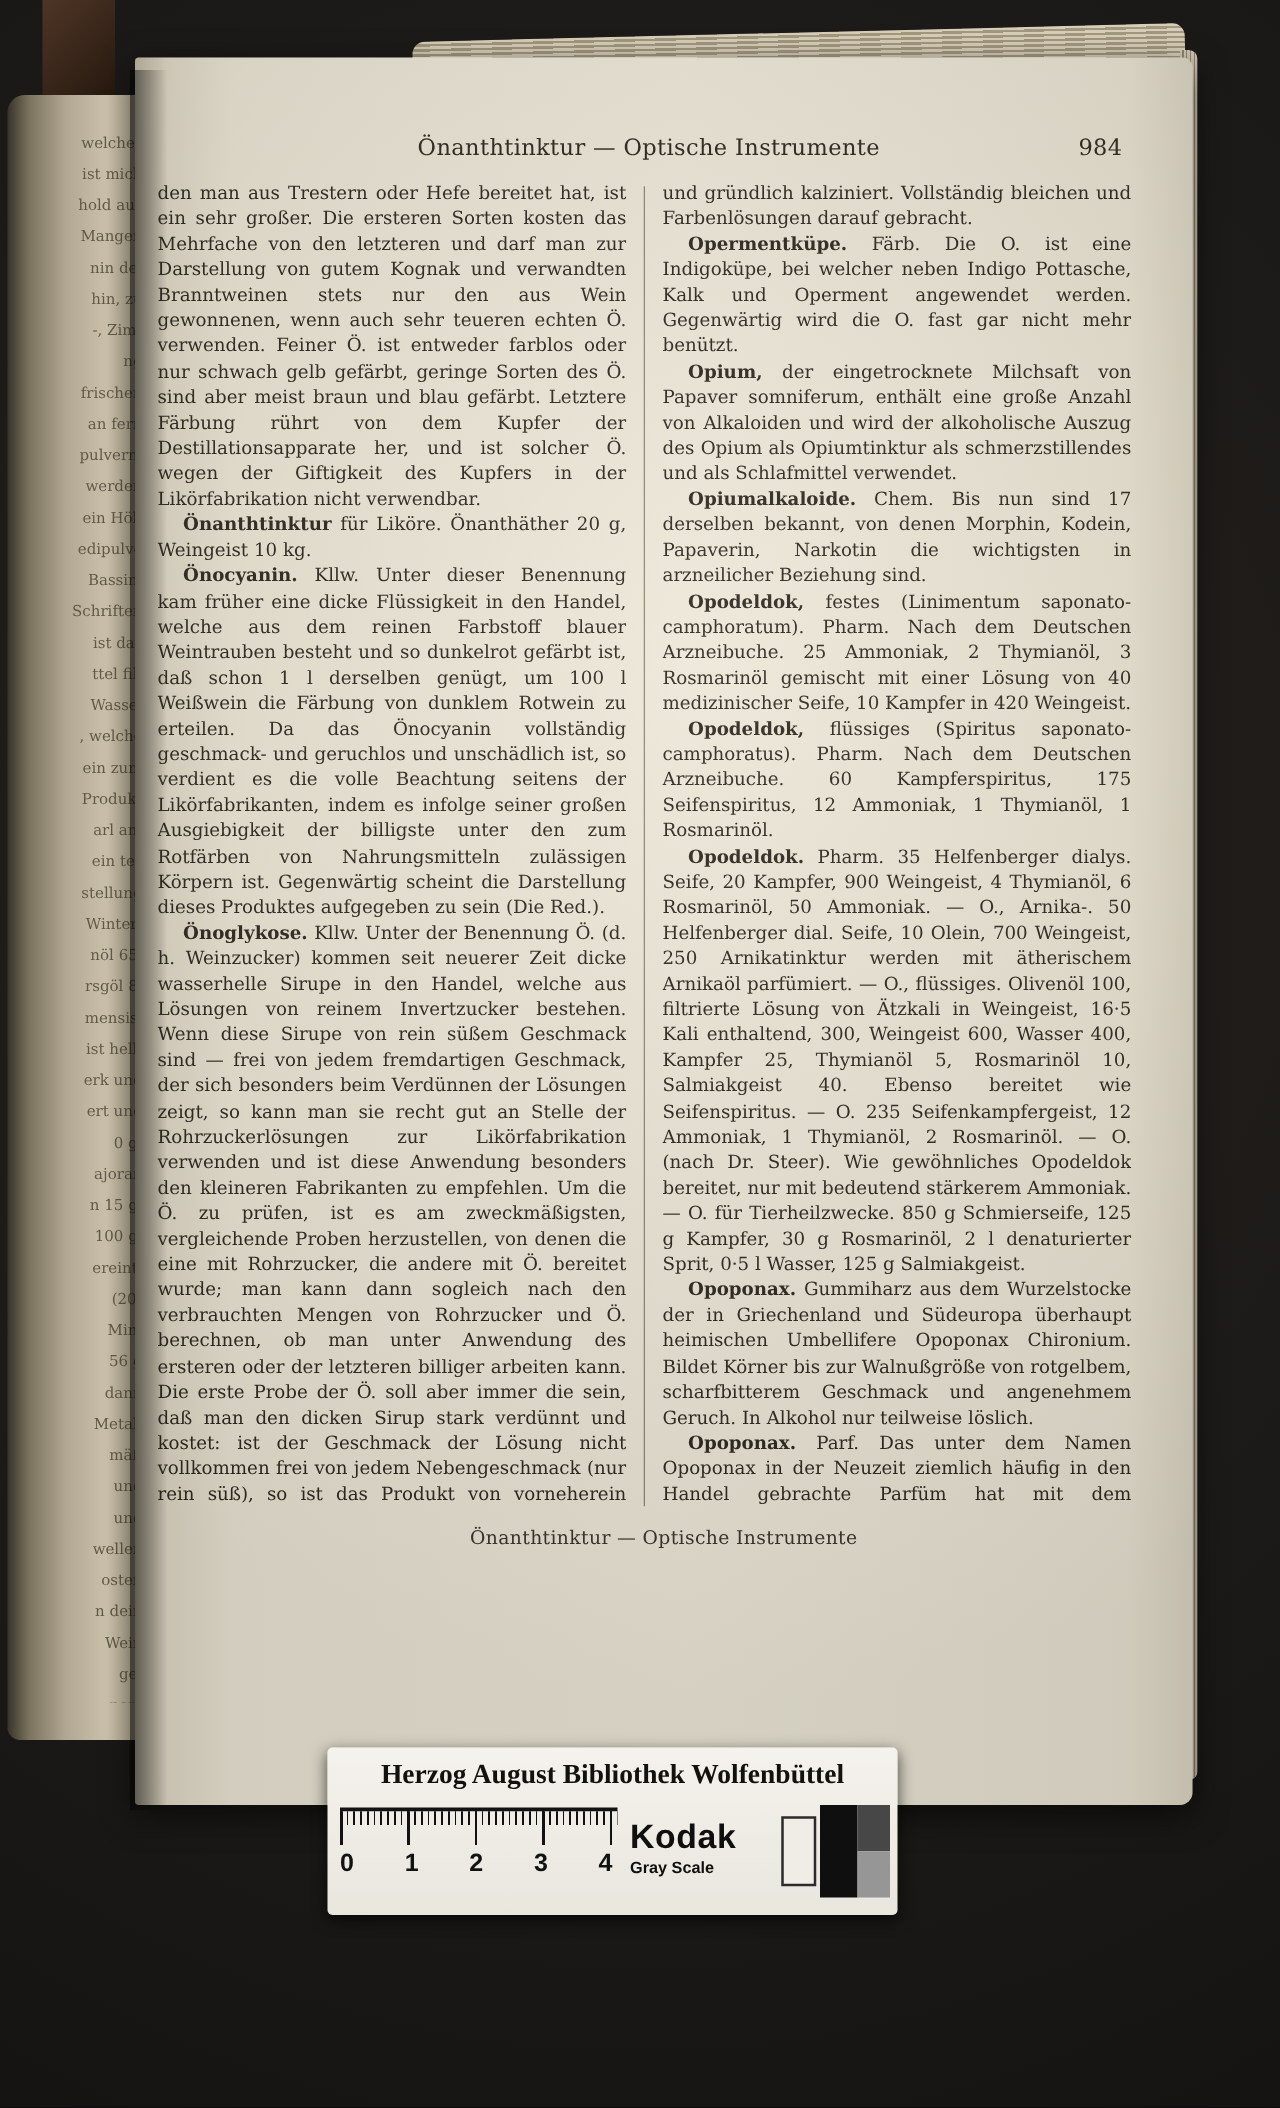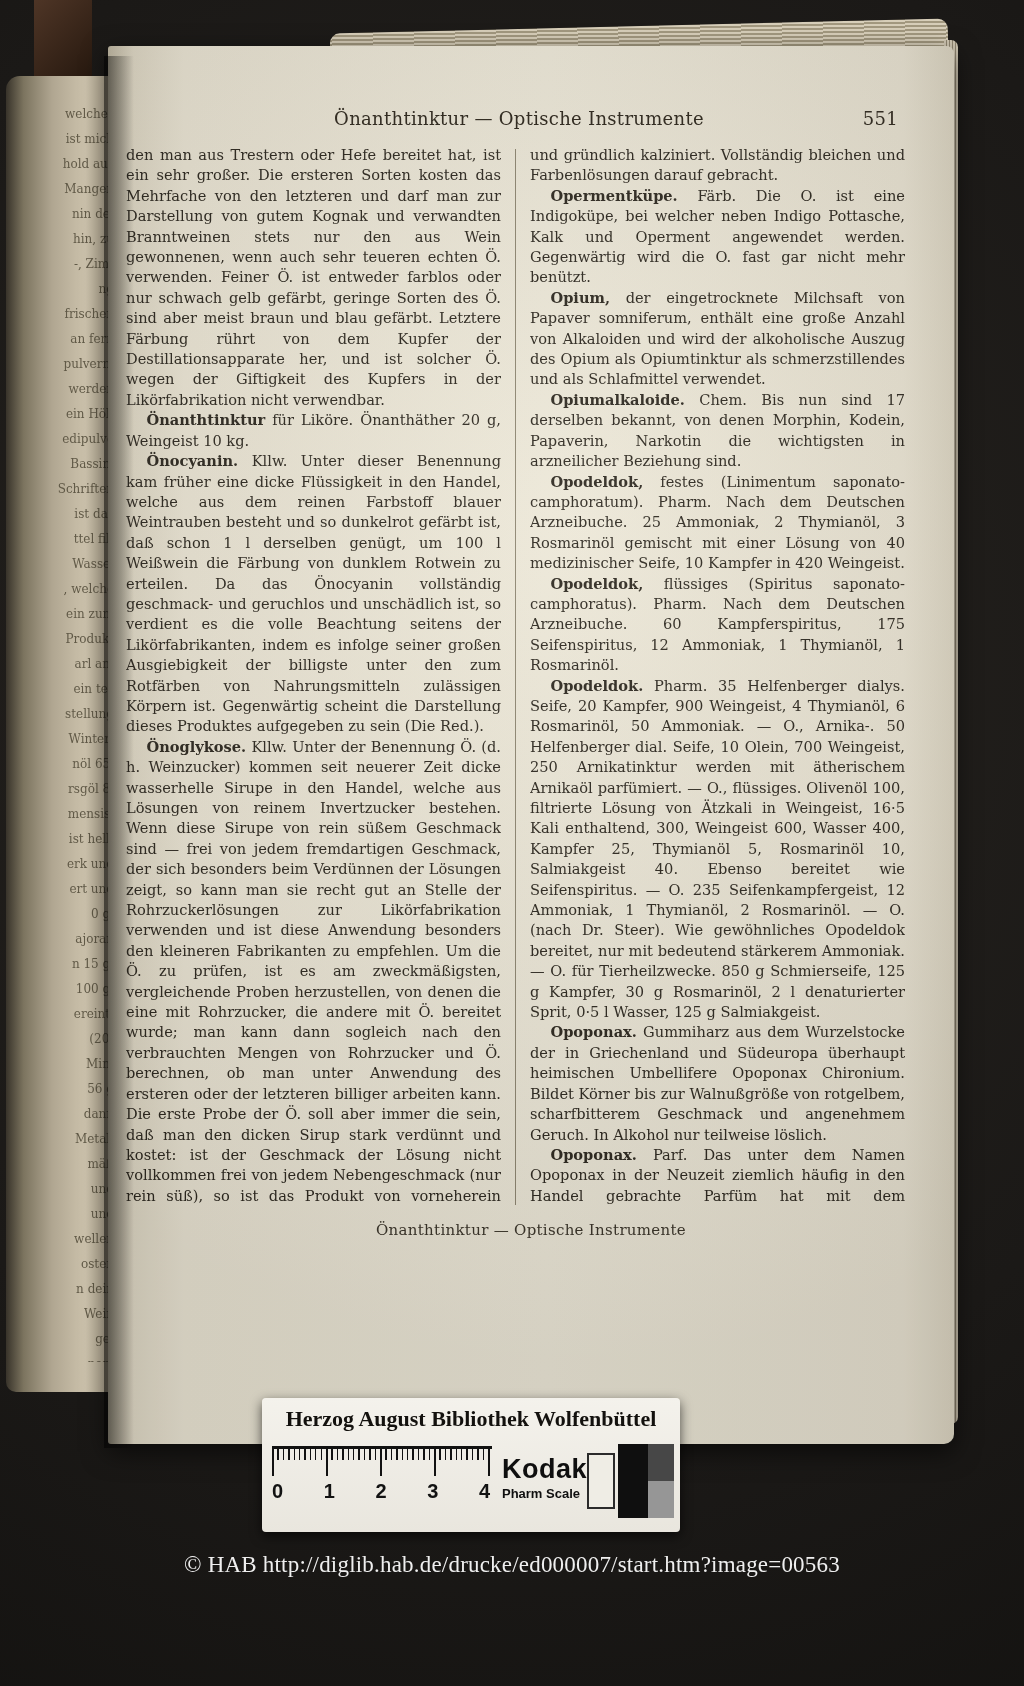--- a/index.html
+++ b/index.html
@@ -41,21 +41,21 @@
   .page-number { position:absolute; right:6px; top:0; }
   .columns { display:flex; margin:16px 44px 0 18px; }
   .col { width:375px; height:1062px; overflow:hidden;
     font-size:14.6px; line-height:20.4px; text-align:justify; color:#2e2920; }
   .col-divider { width:1px; background:#8e8671; margin:4px 14px 0 14px; height:1056px; }
   .para { margin:0; text-indent:1.4em; }
   .para.cont { text-indent:0; }
   .lead { font-weight:bold; }
   .page-footer { text-align:center; margin-top:14px; font-size:15px; color:#3b352a; letter-spacing:.3px; }
   
-  .kodak-card { position:absolute; left:262px; top:1398px; width:418px; height:134px; z-index:5;
+  .kodak-card { position:absolute; left:262px; top:1398px; width:456px; height:134px; z-index:5;
     border-radius:4px; background:linear-gradient(180deg,#f4f2ec 0%, #e9e6de 100%);
     box-shadow:0 4px 12px rgba(0,0,0,.65); overflow:hidden; }
   .card-title { text-align:center; font-family:"Liberation Serif", serif; font-weight:bold;
     font-size:22px; margin-top:8px; color:#13110e; white-space:nowrap; }
   .card-row { position:absolute; left:10px; right:6px; top:44px; bottom:6px;
     display:flex; align-items:flex-start; }
   .ruler { width:222px; margin-top:4px; }
   .ruler-ticks { height:30px; border-top:3px solid #121212;
     background-image:
       repeating-linear-gradient(90deg,#121212 0 2px, transparent 2px 54px),
@@ -141,21 +141,21 @@
   </div>
 
   <div class="stack-top"></div>
   <div class="stack-right"></div>
 
   <div class="page">
     <div class="page-light"></div>
 
     <div class="page-header">
       <span class="running-title">Önanthtinktur — Optische Instrumente</span>
-      <span class="page-number">551</span>
+      <span class="page-number">984</span>
     </div>
 
     <div class="columns">
 
       <div class="col">
         <p class="para cont"><span class="lead"></span><span>den man aus Trestern oder Hefe bereitet hat, ist ein sehr großer. Die ersteren Sorten kosten das Mehrfache von den letzteren und darf man zur Darstellung von gutem Kognak und verwandten Branntweinen stets nur den aus Wein gewonnenen, wenn auch sehr teueren echten Ö. verwenden. Feiner Ö. ist entweder farblos oder nur schwach gelb gefärbt, geringe Sorten des Ö. sind aber meist braun und blau gefärbt. Letztere Färbung rührt von dem Kupfer der Destillationsapparate her, und ist solcher Ö. wegen der Giftigkeit des Kupfers in der Likörfabrikation nicht verwendbar.</span></p>
         <p class="para"><span class="lead">Önanthtinktur</span><span> für Liköre. Önanthäther 20 g, Weingeist 10 kg.</span></p>
         <p class="para"><span class="lead">Önocyanin.</span><span> Kllw. Unter dieser Benennung kam früher eine dicke Flüssigkeit in den Handel, welche aus dem reinen Farbstoff blauer Weintrauben besteht und so dunkelrot gefärbt ist, daß schon 1 l derselben genügt, um 100 l Weißwein die Färbung von dunklem Rotwein zu erteilen. Da das Önocyanin vollständig geschmack- und geruchlos und unschädlich ist, so verdient es die volle Beachtung seitens der Likörfabrikanten, indem es infolge seiner großen Ausgiebigkeit der billigste unter den zum Rotfärben von Nahrungsmitteln zulässigen Körpern ist. Gegenwärtig scheint die Darstellung dieses Produktes aufgegeben zu sein (Die Red.).</span></p>
         <p class="para"><span class="lead">Önoglykose.</span><span> Kllw. Unter der Benennung Ö. (d. h. Weinzucker) kommen seit neuerer Zeit dicke wasserhelle Sirupe in den Handel, welche aus Lösungen von reinem Invertzucker bestehen. Wenn diese Sirupe von rein süßem Geschmack sind — frei von jedem fremdartigen Geschmack, der sich besonders beim Verdünnen der Lösungen zeigt, so kann man sie recht gut an Stelle der Rohrzuckerlösungen zur Likörfabrikation verwenden und ist diese Anwendung besonders den kleineren Fabrikanten zu empfehlen. Um die Ö. zu prüfen, ist es am zweckmäßigsten, vergleichende Proben herzustellen, von denen die eine mit Rohrzucker, die andere mit Ö. bereitet wurde; man kann dann sogleich nach den verbrauchten Mengen von Rohrzucker und Ö. berechnen, ob man unter Anwendung des ersteren oder der letzteren billiger arbeiten kann. Die erste Probe der Ö. soll aber immer die sein, daß man den dicken Sirup stark verdünnt und kostet: ist der Geschmack der Lösung nicht vollkommen frei von jedem Nebengeschmack (nur rein süß), so ist das Produkt von vorneherein unverwendbar.</span></p>
 
@@ -190,28 +190,27 @@
         <div class="ruler-numbers">
           <span>0</span>
           <span>1</span>
           <span>2</span>
           <span>3</span>
           <span>4</span>
         </div>
       </div>
       <div class="kodak-text">
         <div class="kodak-brand">Kodak</div>
-        <div class="kodak-scale">Pharm Scale</div>
+        <div class="kodak-scale">Gray Scale</div>
       </div>
       <div class="patches">
         <div class="patch-white"></div>
         <div class="patch-black"></div>
         <div class="patch-grays">
           <div class="patch-dark"></div>
           <div class="patch-mid"></div>
         </div>
       </div>
     </div>
   </div>
 
-  <div class="caption">© HAB http://diglib.hab.de/drucke/ed000007/start.htm?image=00563</div>
 
 </div>
 
 </body></html>

